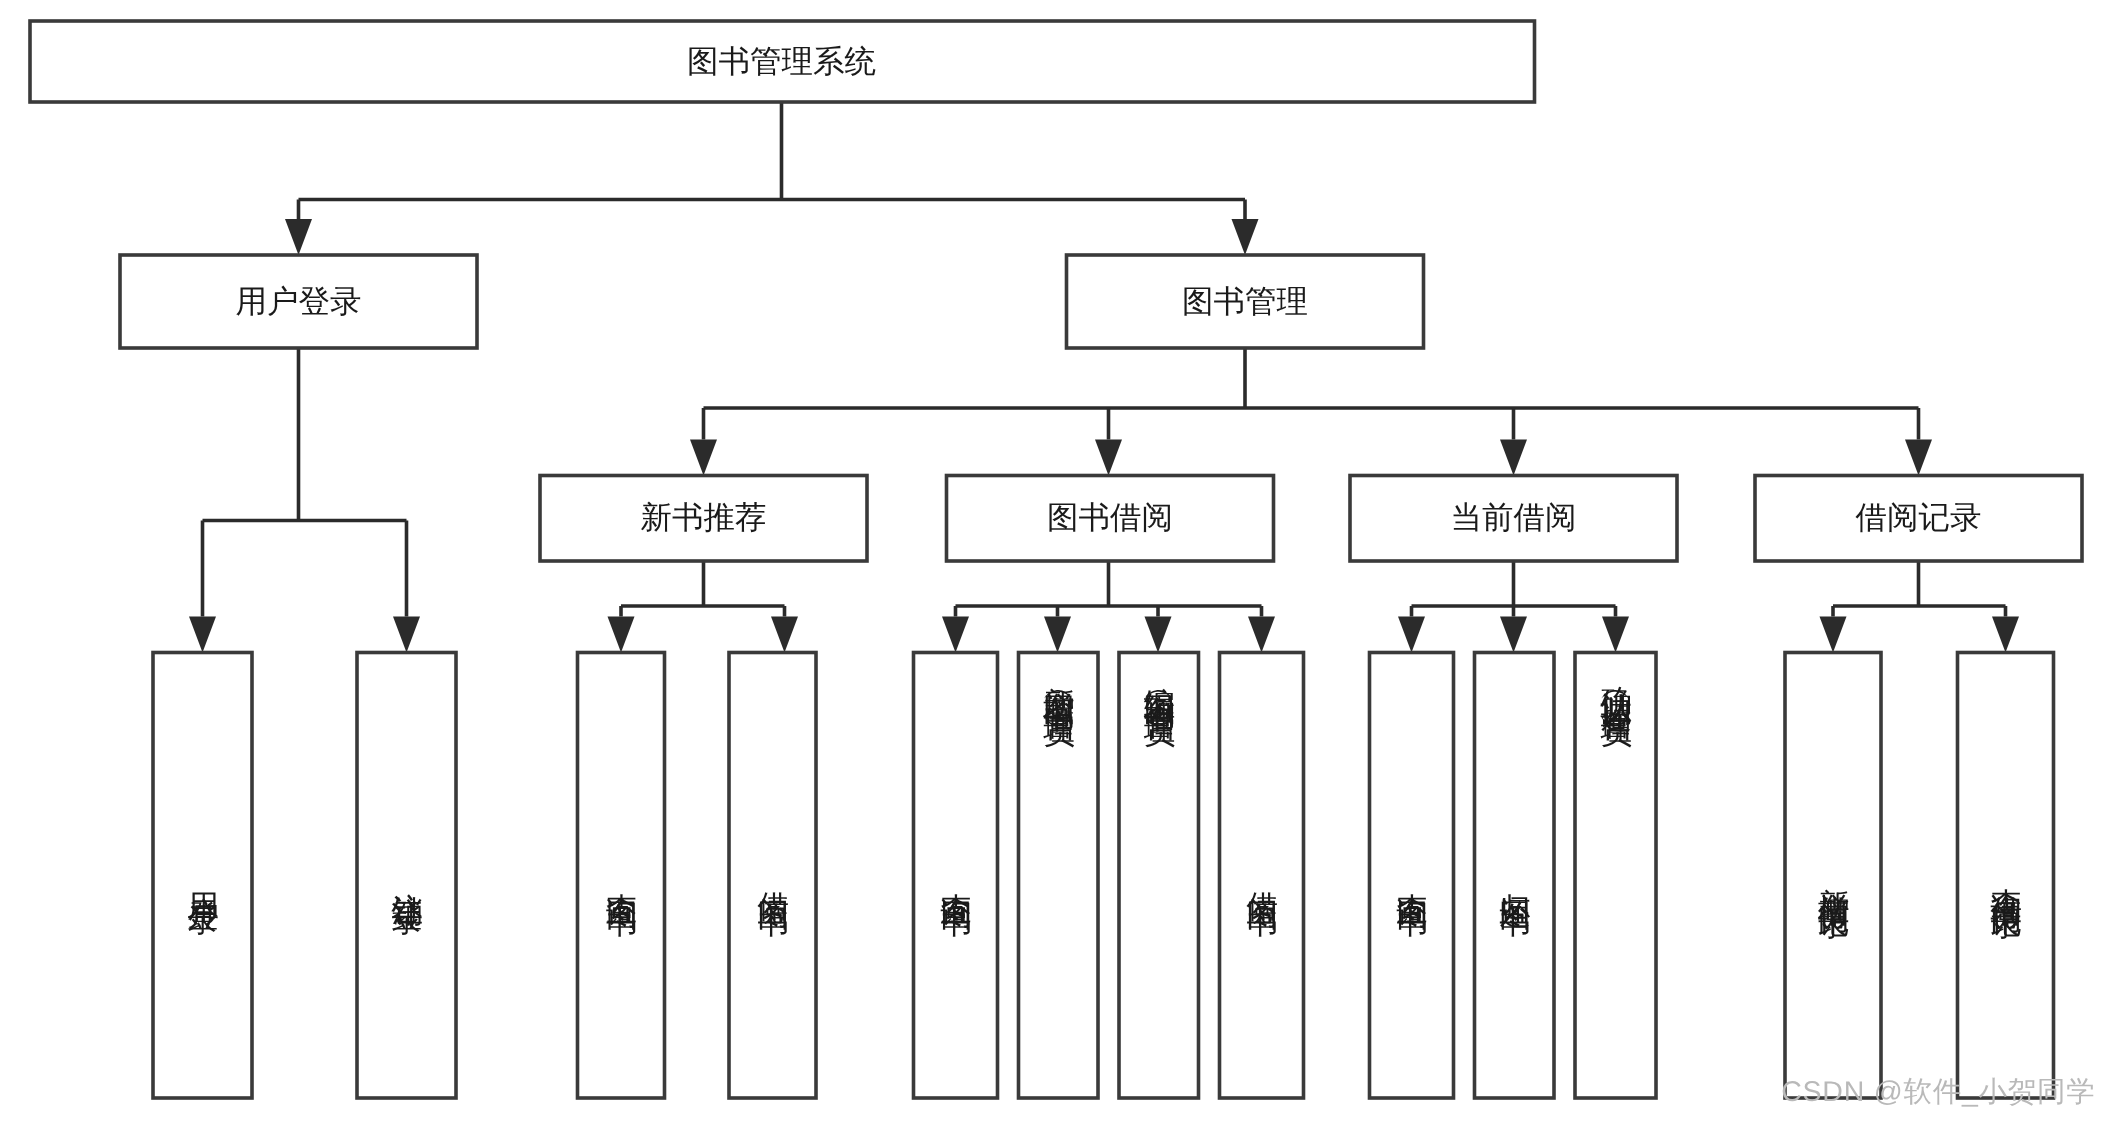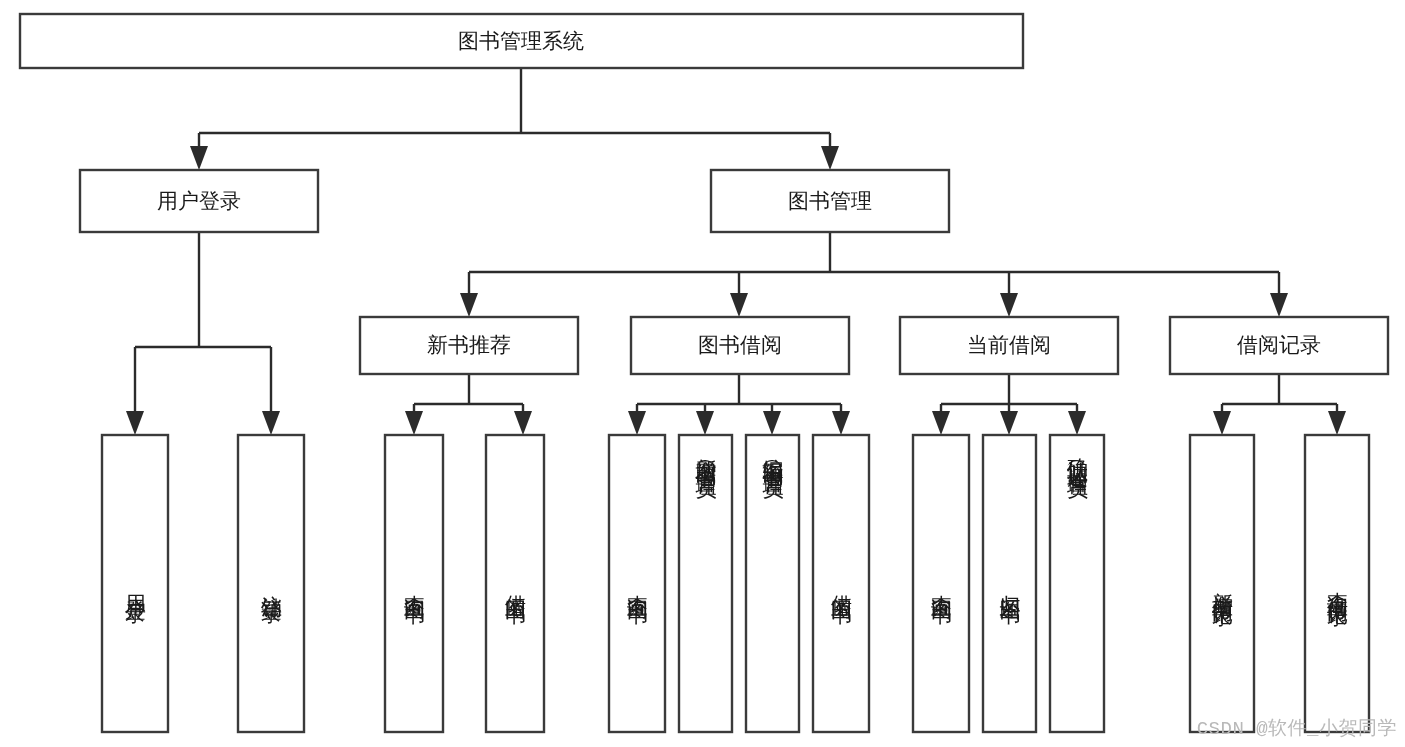--- a/index.html
+++ b/index.html
@@ -66,21 +66,21 @@
     justify-content: center;
     pointer-events: none;
   }
   .leaf-label-wrap.align-top {
     align-items: flex-start;
   }
   .watermark {
     position: absolute;
     right: 8px;
     bottom: 6px;
-    font-family: Liberation Mono, monospace;
+    font-family: Liberation Sans, sans-serif;
     font-size: 19px;
     color: #b9b9b9;
     white-space: nowrap;
     letter-spacing: 0.5px;
     margin-top: 23px;
   }
 </style>
 </head>
 <body>
 

